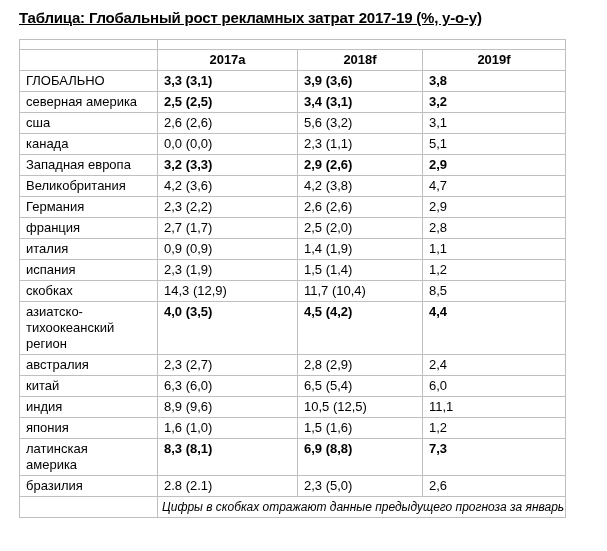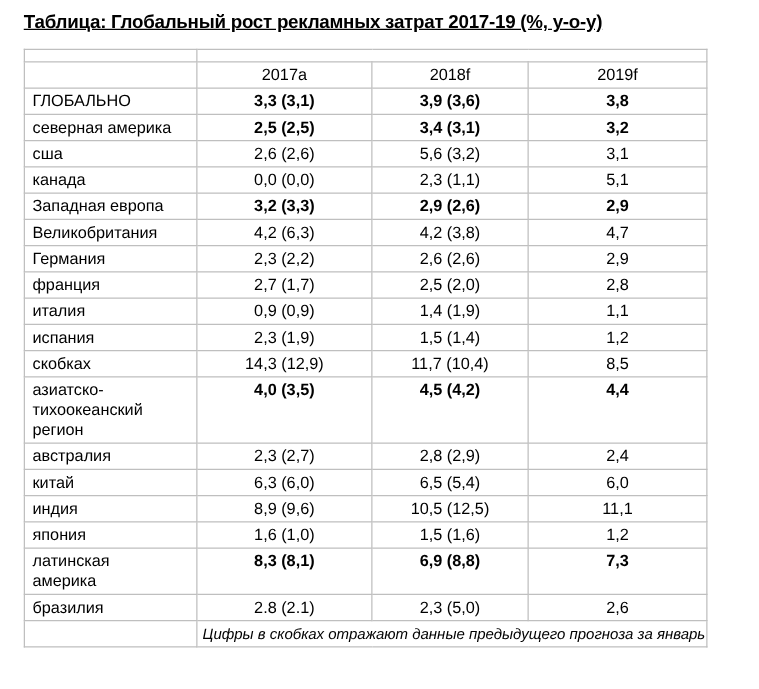--- a/index.html
+++ b/index.html
@@ -39,29 +39,28 @@
     overflow: hidden;
   }
   col.c-label  { width: 138px; }
   col.c-2017   { width: 140px; }
   col.c-2018   { width: 125px; }
   col.c-2019   { width: 143px; }
 
   tr.spacer-row td { height: 9px; padding: 0; }
 
   tr.header-row td {
-    font-weight: normal;
+    font-weight: bold;
     text-align: center;
   }
   td.label {
     text-align: left;
     white-space: pre-line;
   }
   td.val {
-    text-align: center;
   }
   tr.b td.val {
     font-weight: bold;
   }
   tr.footer-row td.footnote {
     font-style: italic;
     font-size: 12px;
     text-align: center;
     padding: 2px 4px;
     white-space: nowrap;
@@ -117,21 +116,21 @@
         <td class="val">5,1</td>
       </tr>
       <tr class="b">
         <td class="label">Западная европа</td>
         <td class="val">3,2 (3,3)</td>
         <td class="val">2,9 (2,6)</td>
         <td class="val">2,9</td>
       </tr>
       <tr>
         <td class="label">Великобритания</td>
-        <td class="val">4,2 (6,3)</td>
+        <td class="val">4,2 (3,6)</td>
         <td class="val">4,2 (3,8)</td>
         <td class="val">4,7</td>
       </tr>
       <tr>
         <td class="label">Германия</td>
         <td class="val">2,3 (2,2)</td>
         <td class="val">2,6 (2,6)</td>
         <td class="val">2,9</td>
       </tr>
       <tr>

